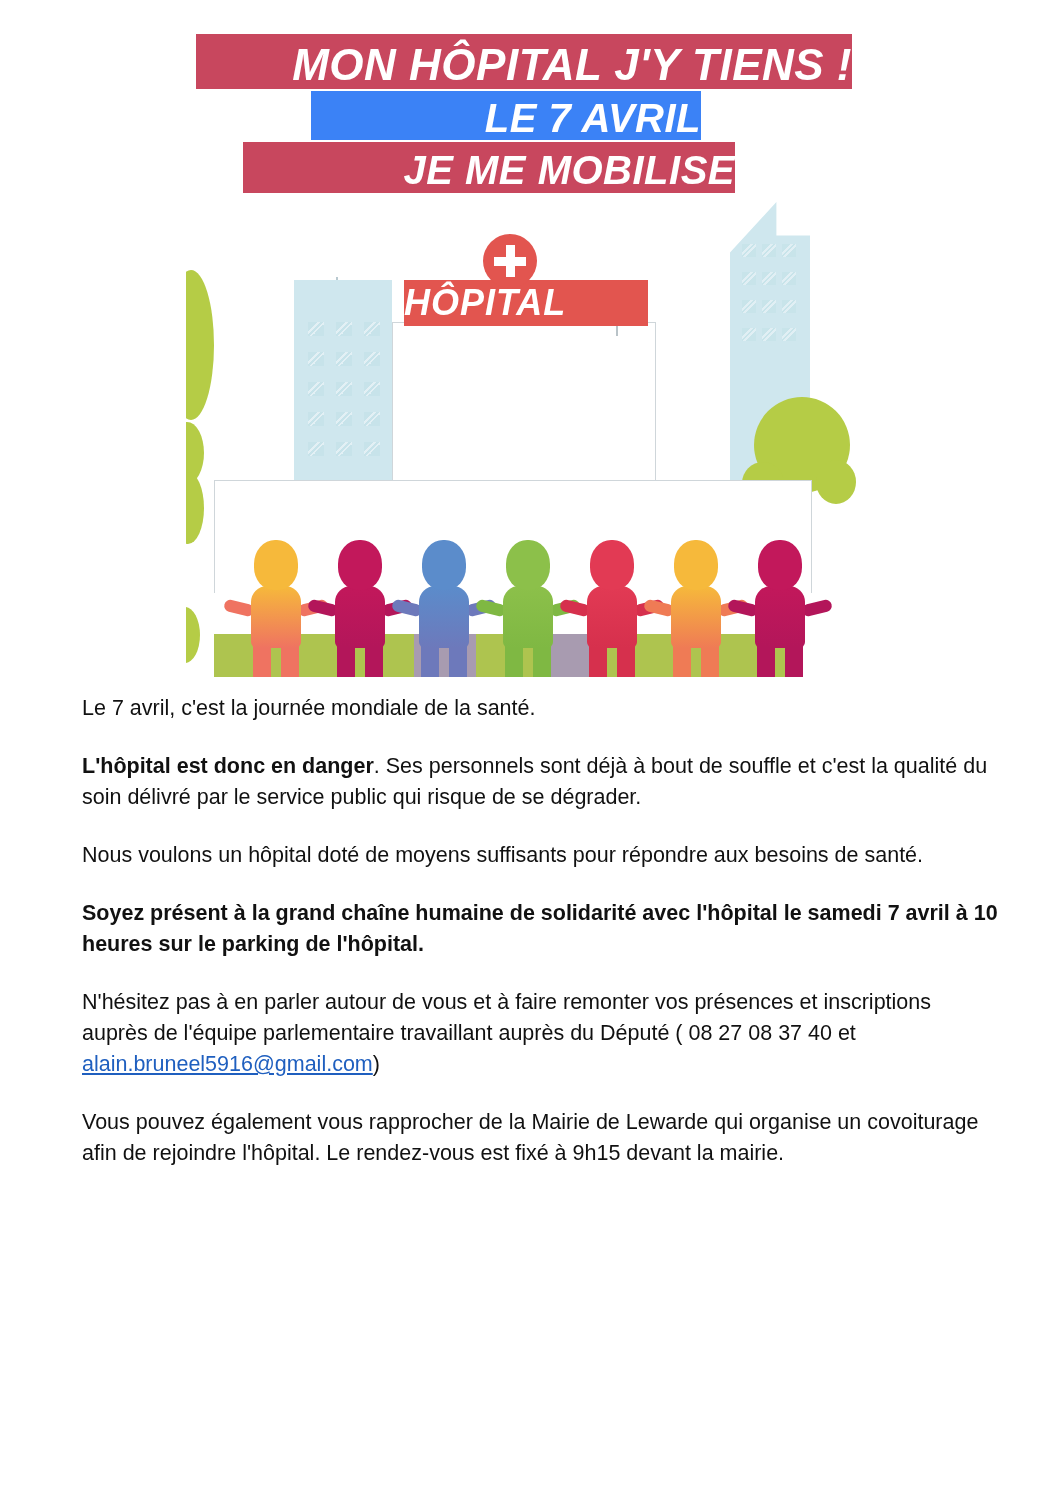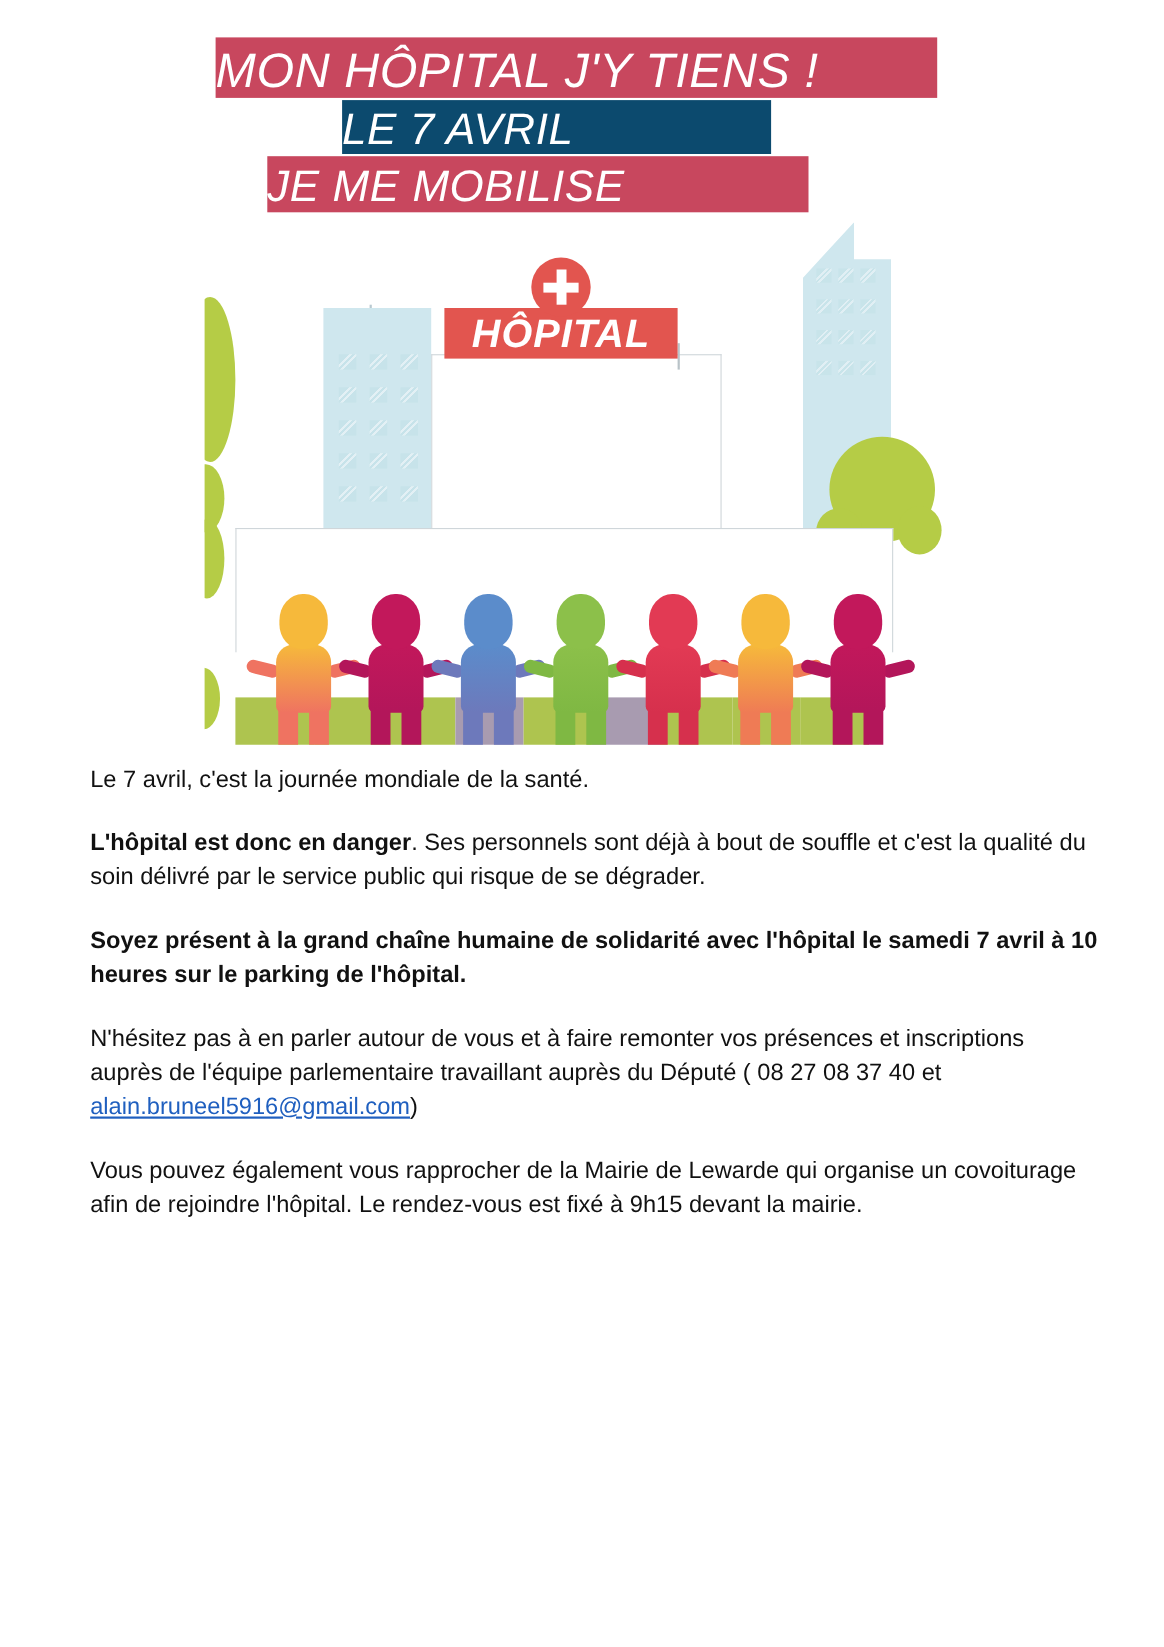--- a/index.html
+++ b/index.html
@@ -29,24 +29,24 @@
 
   .banner-stack {
     position: absolute;
     left: 0;
     top: 0;
     width: 676px;
     z-index: 30;
   }
   .banner {
     color: #ffffff;
-    font-weight: 400;
+    font-weight: 700;
     font-style: italic;
     letter-spacing: 0.5px;
-    text-align: left;
+    text-align: right;
     line-height: 1;
     white-space: nowrap;
     display: block;
     font-family: "Liberation Sans", sans-serif;
   }
   .banner-1 {
     position: absolute;
     left: 10px;
     top: 12px;
     width: 656px;
@@ -233,29 +233,29 @@
       linear-gradient(-45deg,
         transparent 0 40%, rgba(255,255,255,.95) 40% 49%,
         transparent 49% 58%, rgba(255,255,255,.95) 58% 67%,
         transparent 67% 100%);
   }
 
   .sign-board {
     position: absolute;
     left: 218px;
     top: 258px;
-    width: 212px;
+    width: 244px;
     height: 46px;
     z-index: 22;
     color: #ffffff;
     font-size: 36px;
     font-weight: 700;
     font-style: italic;
     letter-spacing: 1px;
-    text-align: center;
+    text-align: left;
     line-height: 46px;
     box-sizing: border-box;
   }
   .cross-badge {
     position: absolute;
     left: 297px;
     top: 212px;
     width: 54px;
     height: 54px;
     border-radius: 50%;
@@ -505,36 +505,37 @@
           <div class="p-head" style="background: rgb(194, 24, 91);"></div>
         </div>
       </div>
   </div>
 
   <div class="cross-badge" style="background: rgb(226, 85, 79);"></div>
   <div class="sign-board" style="background: rgb(226, 85, 79);">HÔPITAL</div>
 
   <div class="banner-stack">
     <div class="banner banner-1" style="background: rgb(200, 71, 94);">MON HÔPITAL J'Y TIENS !</div>
-    <div class="banner banner-2" style="background: #0c4a6e;">LE 7 AVRIL</div>
+    <div class="banner banner-2" style="background: #3b82f6;">LE 7 AVRIL</div>
     <div class="banner banner-3" style="background: rgb(200, 71, 94);">JE ME MOBILISE</div>
   </div>
 </div>
 
 <div class="doc-text">
 
   <p class="para">
     <span>Le 7 avril, c'est la journée mondiale de la santé.</span><br>
   </p>
 
 
   <p class="para">
     <b>L'hôpital est donc en danger</b><span>. Ses personnels sont déjà à bout de souffle et c'est la qualité du soin délivré par le service public qui risque de se dégrader.</span>
   </p>
 
+  <p class="para">Nous voulons un hôpital doté de moyens suffisants pour répondre aux besoins de santé.</p>
 
   <p class="para">
     <b>Soyez présent à la grand chaîne humaine de solidarité avec l'hôpital le samedi 7 avril à 10 heures sur le parking de l'hôpital.</b>
   </p>
 
   <p class="para">
     <span>N'hésitez pas à en parler autour de vous et à faire remonter vos présences et inscriptions auprès de l'équipe parlementaire travaillant auprès du Député ( 08 27 08 37 40 et </span><a class="maillink" href="#">alain.bruneel5916@gmail.com</a><span>)</span>
   </p>
 
   <p class="para">Vous pouvez également vous rapprocher de la Mairie de Lewarde qui organise un covoiturage afin de rejoindre l'hôpital. Le rendez-vous est fixé à 9h15 devant la mairie.</p>

